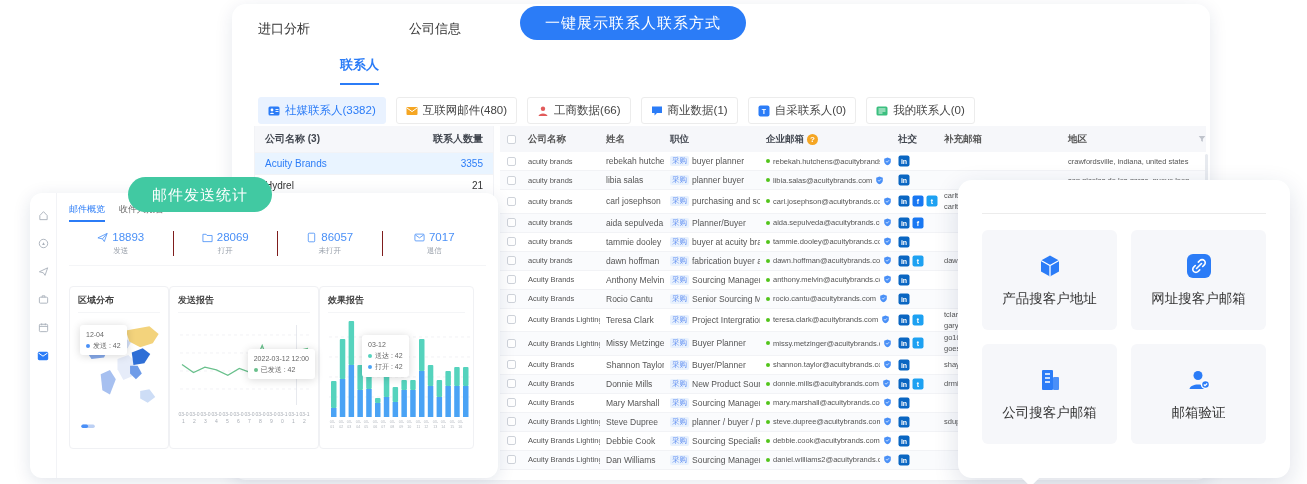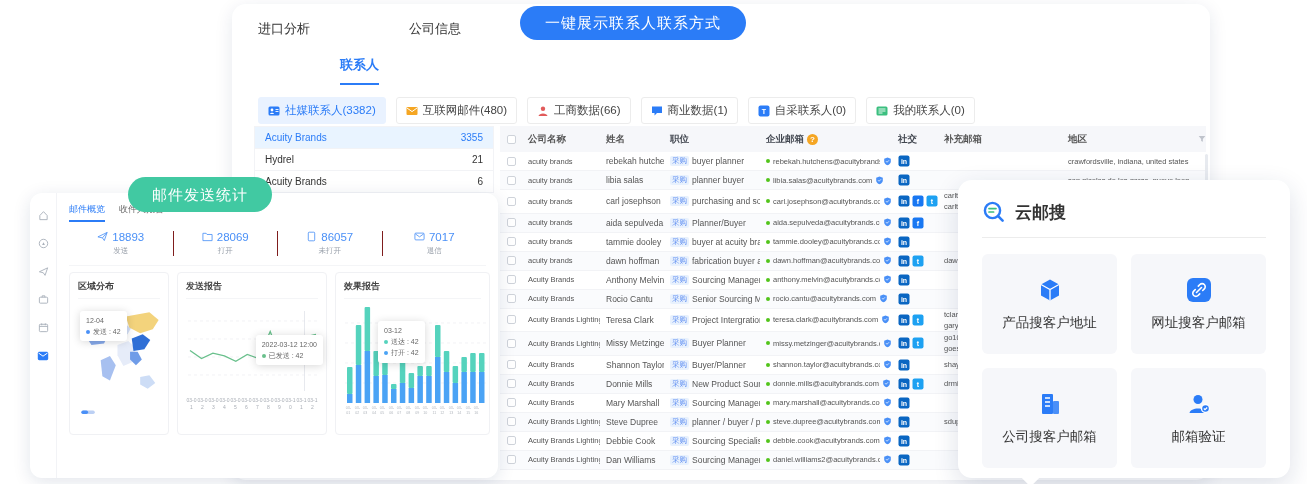--- a/index.html
+++ b/index.html
@@ -68,23 +68,23 @@
   .mail-card { position:absolute; left:30px; top:193px; width:468px; height:285px; background:#fff; border-radius:12px; box-shadow:0 4px 18px rgba(20,40,90,.12); z-index:20; }
   .rail { position:absolute; left:0; top:0; width:27px; height:100%; border-right:1px solid #f2f3f6; display:flex; flex-direction:column; align-items:center; gap:15px; padding-top:16px; }
   .rail .ric { width:13px; height:13px; display:flex; align-items:center; justify-content:center; cursor:pointer; }
   .mail-content { position:absolute; left:27px; right:0; top:0; bottom:0; padding:10px 12px; }
   .mail-tabs { display:flex; gap:14px; font-size:9px; color:#666; }
   .mtab { padding-bottom:4px; border-bottom:2px solid transparent; cursor:pointer; }
   .mtab.active { color:#2b7cf7; border-bottom-color:#2b7cf7; }
   .stats-row { display:flex; margin-top:9px; border-bottom:1px solid #f4f5f7; padding-bottom:9px; }
   .stat { flex:1; display:flex; flex-direction:column; align-items:center; gap:3px; }
   .stat + .stat { border-left:1px solid #7f1d1d; }
-  .stat-top { display:flex; align-items:flex-start; gap:4px; color:#4a90f7; font-size:11.5px; }
+  .stat-top { display:flex; align-items:center; gap:4px; color:#4a90f7; font-size:11.5px; }
   .stat-label { font-size:7.5px; color:#9aa1ab; }
-  .charts-row { display:flex; gap:8px; margin-top:6px; }
+  .charts-row { display:flex; gap:0; margin-top:20px; }
   .chart-card { border:1px solid #f0f1f4; border-radius:4px; padding:7px 8px; height:163px; position:relative; background:#fff; }
   .cc-map{width:100px;} .cc-line{width:150px;} .cc-bars{width:155px;}
   .chart-title { font-size:9px; font-weight:700; color:#444; }
   .chart-div { height:1px; background:#f4f5f7; margin:5px 0 4px; }
   .tooltip { position:absolute; background:#fff; border-radius:3px; box-shadow:0 1px 8px rgba(0,0,0,.16); padding:4px 6px; font-size:7px; color:#666; line-height:1.6; white-space:nowrap; z-index:5; }
   .tt-line { display:flex; align-items:center; gap:3px; }
   .tt-dot { width:4px; height:4px; border-radius:50%; flex:none; }
   .axis-labels { display:flex; margin-top:2px; }
   .axis-labels .xl { flex:1; text-align:center; font-size:5px; color:#a8adb5; line-height:1.3; }
   .axis-labels-1 { display:flex; margin-top:1px; }
@@ -204,20 +204,24 @@
               <path d="M3 1.5h6L11 4.5 6 10.5 1 4.5z" fill="#f7c14d"></path>
               <path d="M4 4.5h4" stroke="#fff" stroke-width=".8"></path>
             </svg>
           </span>
           <span>一键优选</span>
         </button>
     </div>
   </div>
 
   <div class="mini-table">
+    <div class="mini-head">
+      <span>公司名称  (3)</span>
+      <span>联系人数量</span>
+    </div>
     <div id="mini-rows">
         <div class="mini-row selected">
           <span>Acuity Brands</span>
           <span style="color:#2b7cf7">3355</span>
         </div>
         <div class="mini-row">
           <span>Hydrel</span>
           <span style="color:#333">21</span>
         </div>
         <div class="mini-row">
@@ -1083,30 +1087,20 @@
               <span class="tt-dot" style="background:#4aa3f5"></span>
               <span>打开 : 42</span>
             </div>
         </div>
       </div>
     </div>
   </div>
 </div>
 
 <div class="cloud-card">
-  <div class="cloud-head">
-    <span id="ic-logo">
-        <svg width="24" height="24" viewBox="0 0 24 24" style="display:block">
-          <circle cx="10.5" cy="10.5" r="7.6" fill="none" stroke="#2b7cf7" stroke-width="2.4"></circle>
-          <path d="M16.4 16.4l4.2 4.2" stroke="#2b7cf7" stroke-width="2.6" stroke-linecap="round"></path>
-          <path d="M7 8.6h7M7 12h4.6" stroke="#3bbf7f" stroke-width="1.7" stroke-linecap="round"></path>
-        </svg>
-      </span>
-    <span class="cloud-title">云邮搜</span>
-  </div>
   <div class="cloud-div"></div>
   <div class="cloud-grid" id="cloud-grid">
       <div class="cloud-tile">
         <span style="display:inline-flex;flex:none">
           <svg width="26" height="26" viewBox="0 0 26 26" style="display:block">
             <path d="M13 2.5l9 5v11l-9 5-9-5v-11z" fill="#2b7cf7"></path>
             <path d="M4 7.5l9 5 9-5M13 12.5V23.5" stroke="#fff" stroke-width="1.3" fill="none"></path>
           </svg>
         </span>
         <span>产品搜客户地址</span>

